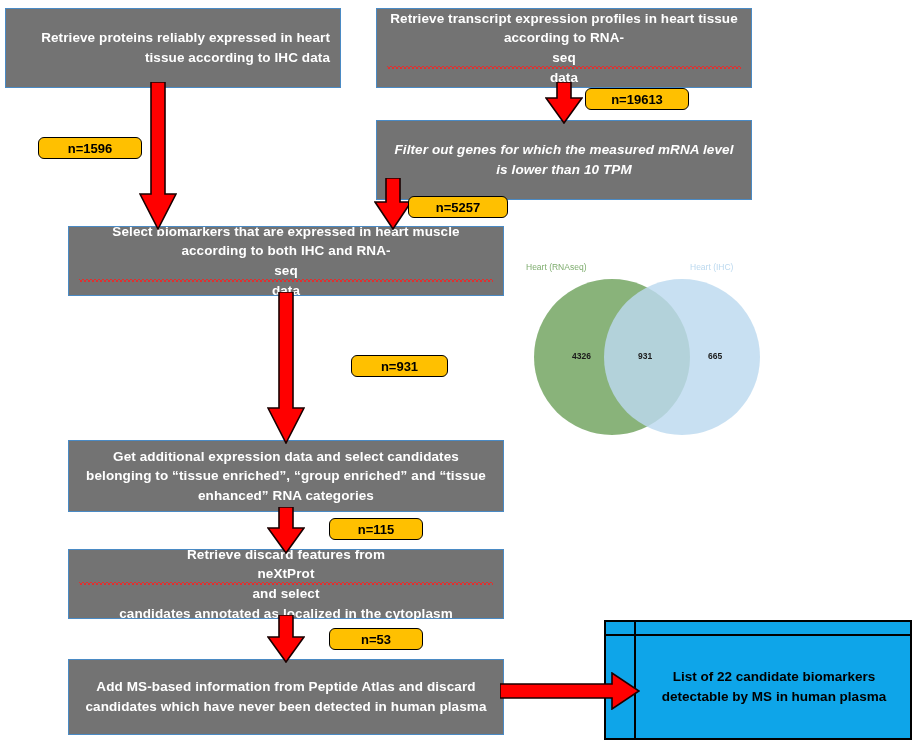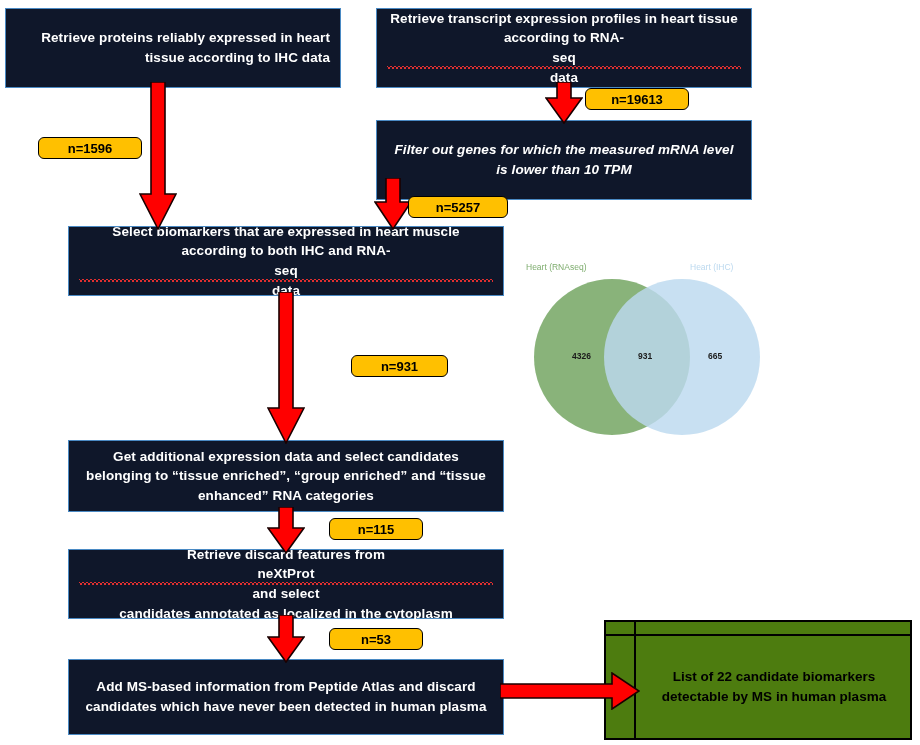--- a/index.html
+++ b/index.html
@@ -15,21 +15,21 @@
     width: 920px;
     height: 745px;
     background: #ffffff;
     overflow: hidden;
   }
 
   
   .pbox {
     position: absolute;
     box-sizing: border-box;
-    background: #0f172a;
+    background: #737373;
     border: 1px solid #4a8ac4;
     color: #ffffff;
     font-weight: bold;
     font-size: 13.5px;
     line-height: 1.45;
     text-align: center;
     display: flex;
     align-items: center;
     justify-content: center;
     padding: 4px 10px;
@@ -77,21 +77,21 @@
   .arrow-down, .arrow-right {
     position: absolute;
     z-index: 4;
   }
   .arrow-down svg, .arrow-right svg { display: block; }
 
   
   .gbox {
     position: absolute;
     box-sizing: border-box;
-    background: #4d7c0f;
+    background: #0ea5e9;
     border: 2px solid #000000;
   }
   .gbox .grow-top {
     position: absolute;
     left: 0; right: 0; top: 0;
     height: 14px;
     border-bottom: 2px solid #000000;
     box-sizing: border-box;
   }
   .gbox .gcol-left {

